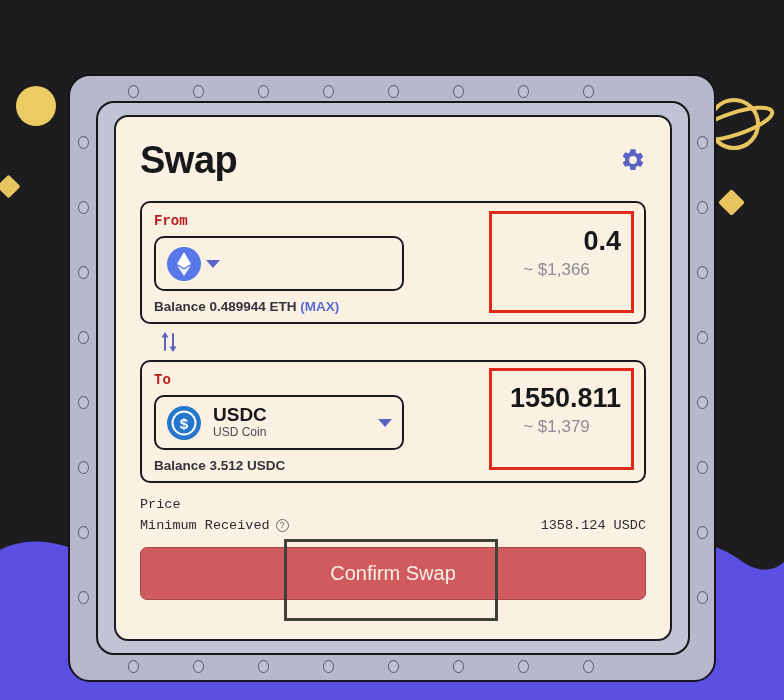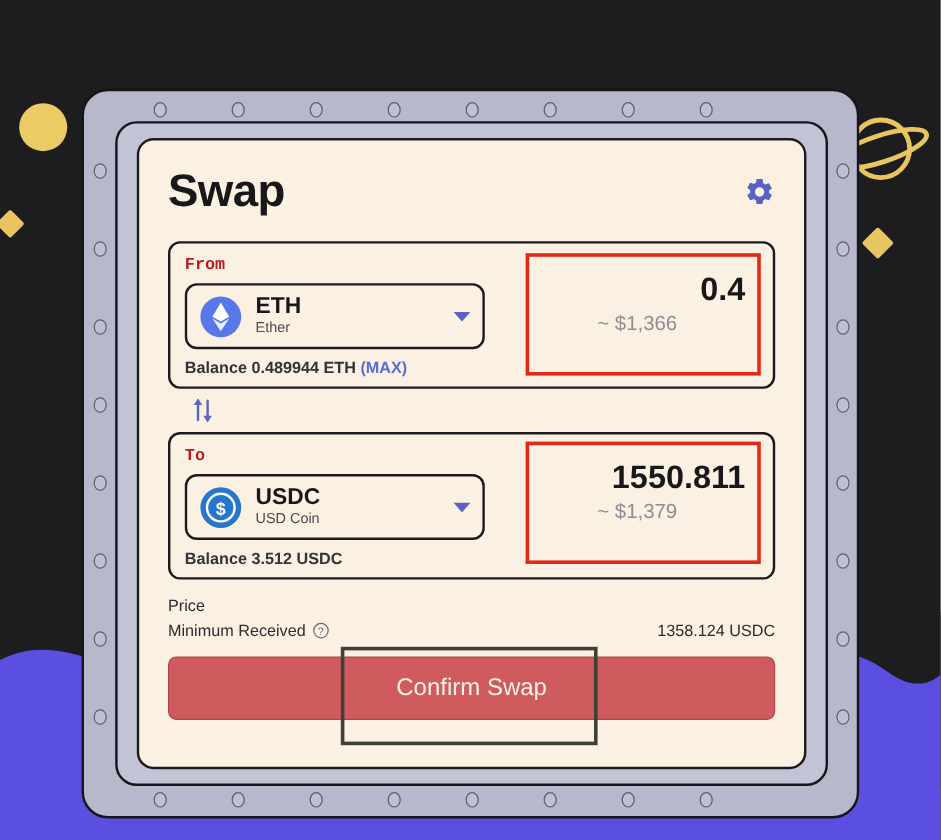--- a/index.html
+++ b/index.html
@@ -112,42 +112,42 @@
   }
   .balance {
     font-size: 13.5px; color: #33333a; margin-top: 8px; font-weight: bold;
   }
   .max-link { color: #5A6BD6; cursor: pointer; }
 
   
   .amount-box {
     position: absolute;
     right: 10px; top: 8px;
-    width: 196px; height: 102px;
+    width: 145px; height: 102px;
     border: 3px solid #E02A17;
     padding: 12px 10px 0 0;
     text-align: right;
   }
   .amount-box.to { height: 102px; top: 6px; }
   .amount-val {
     font-size: 27px; font-weight: bold; color: #18181b; line-height: 30px;
   }
   .amount-usd {
     font-size: 17px; color: #8d8d93; line-height: 24px; margin-top: 2px; text-align: center;
   }
 
   
   .swap-arrows {
     height: 36px; display: flex; align-items: center;
     padding-left: 18px;
   }
   .swap-arrows svg { cursor: pointer; }
 
   
-  .rows { margin-top: 11px; }
+  .rows { margin-top: 11px; font-family: Liberation Mono, monospace; }
   .row {
     display: flex; justify-content: space-between; align-items: center;
     font-size: 13.5px; color: #2b2b30; height: 21px;
   }
   .row-left { display: flex; align-items: center; gap: 6px; }
   .row-right { display: flex; align-items: center; gap: 7px; }
   .help-icon {
     display: inline-flex; align-items: center; justify-content: center;
     width: 13px; height: 13px; border: 1.2px solid #6a6a72;
     border-radius: 50%; font-size: 9px; color: #6a6a72; cursor: pointer;
@@ -264,24 +264,20 @@
       <div class="panel">
         <div class="panel-label">From</div>
 
         <div class="token-select">
           <span class="token-icon">
             <svg width="36" height="36" viewBox="0 0 36 36">
               <circle cx="18" cy="18" r="17" fill="#5877E8"></circle>
               <polygon points="18,6 25,18 18,22 11,18" fill="#ffffff"></polygon>
               <polygon points="18,23.5 25,19.5 18,30 11,19.5" fill="#ffffff" opacity="0.88"></polygon>
             </svg>
-          </span>
-          <span class="token-names">
-            <span class="token-sym" style="display:block">ETH</span>
-            <span class="token-name" style="display:block">Ether</span>
           </span>
           <span class="caret"></span>
         </div>
 
         <div class="balance">
           <span>Balance 0.489944 ETH</span>
           <span class="max-link">(MAX)</span>
         </div>
 
         <div class="amount-box">

